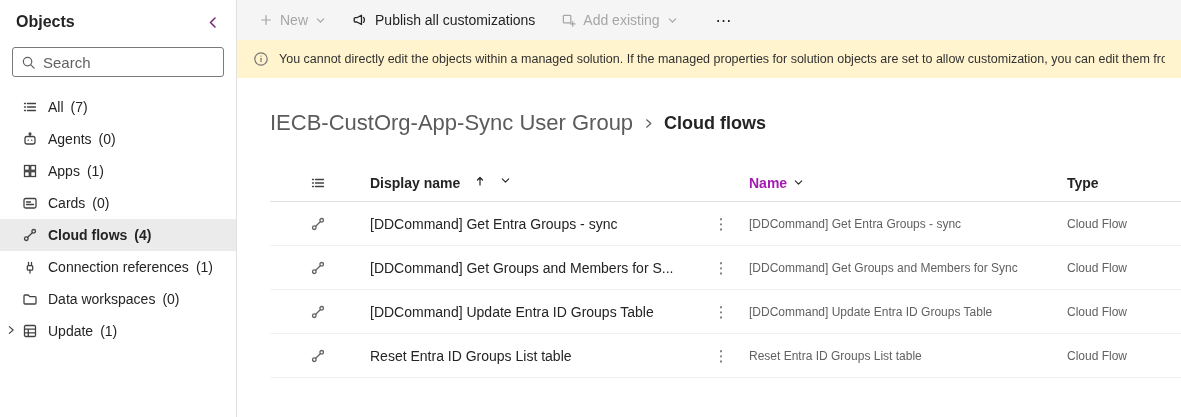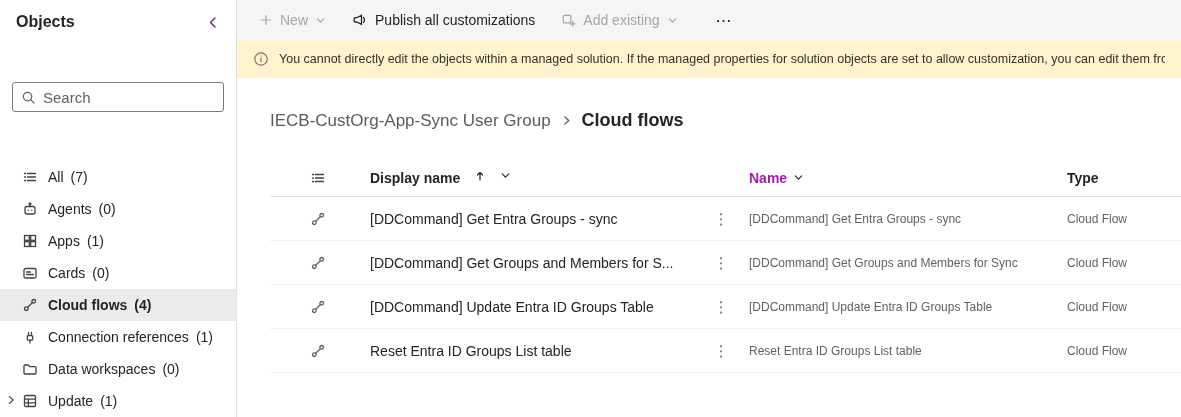--- a/index.html
+++ b/index.html
@@ -1,21 +1,21 @@
 <!DOCTYPE html>
 <html><head>
 <meta charset="utf-8">
 <style>
   * { margin:0; padding:0; box-sizing:border-box; }
   html,body { width:1181px; height:417px; overflow:hidden; }
   body { font-family:"Liberation Sans",sans-serif; color:#242424; background:#fff; font-size:14px; }
   .app { display:flex; width:1181px; height:417px; }
 
   
-  .sidebar { width:237px; flex:none; background:#fff; border-right:1px solid #e0e0e0; display:flex; flex-direction:column;justify-content:space-between; }
+  .sidebar { width:237px; flex:none; background:#fff; border-right:1px solid #e0e0e0; display:flex; flex-direction:column; }
   .sidebar-header { display:flex; align-items:center; justify-content:space-between; padding:13px 14px 8px 16px; }
   .sidebar-title { font-size:16px; font-weight:700; }
   .collapse-btn { background:none; border:none; cursor:pointer; display:flex; padding:2px; }
   .search-box { margin:8px 12px 14px 12px; height:30px; border:1px solid #7a7a7a; border-radius:3px; display:flex; align-items:center; gap:7px; padding:0 8px; background:#fff; }
   .search-box input { border:none; outline:none; width:100%; font-family:inherit; font-size:15px; color:#242424; background:transparent; }
   .search-box input::placeholder { color:#616161; }
   .tree { display:flex; flex-direction:column; }
   .tree-item { position:relative; display:flex; align-items:center; gap:10px; height:32px; padding-left:22px; font-size:14px; cursor:pointer; background:transparent; border:none; text-align:left; font-family:inherit; color:#242424; width:100%; }
   .tree-item.selected { background:#ebebeb; font-weight:700; }
   .tree-item .t-icon { display:flex; flex:none; }
@@ -28,21 +28,21 @@
   .toolbar { height:40px; flex:none; background:#f5f5f5; display:flex; align-items:center; padding:0 12px; gap:6px; }
   .tb-btn { display:flex; align-items:center; gap:7px; height:32px; padding:0 10px; background:transparent; border:none; border-radius:4px; font-family:inherit; font-size:14px; color:#242424; cursor:pointer;text-align:right; }
   .tb-btn.disabled { color:#a6a6a6; cursor:default; }
   .tb-btn.more { font-size:16px; letter-spacing:1px; margin-left:14px; padding:0 8px; }
 
   .banner { height:38px; flex:none; background:#fff4ce; display:flex; align-items:center; gap:10px; padding:0 16px; font-size:12.5px; color:#323130; white-space:nowrap; overflow:hidden; }
   .banner-text { overflow:hidden; }
 
   .content { flex:1; padding:32px 0 0 33px; overflow:hidden; background:#fff; }
   .breadcrumb { display:flex; align-items:center; gap:9px; font-size:18px; margin-bottom:28px; }
-  .crumb-parent { color:#5b5b5b; cursor:pointer; background:none; border:none; font-family:inherit; font-size:17px; }
+  .crumb-parent { color:#5b5b5b; cursor:pointer; background:none; border:none; font-family:inherit; font-size:22px; }
   .crumb-current { font-weight:700; color:#242424; }
 
   .grid { width:911px; }
   .grid-header, .grid-row { display:grid; grid-template-columns:96px 1fr 44px 318px 120px; align-items:center; }
   .grid-header { height:38px; font-weight:700; font-size:14px; border-bottom:1px solid #e0e0e0; }
   .grid-row { height:44px; border-bottom:1px solid #f0f0f0; cursor:pointer; }
   .col-icon { display:flex; justify-content:center; }
   .col-display { padding-left:4px; display:flex; align-items:flex-start; gap:14px; overflow:hidden; white-space:nowrap; text-overflow:ellipsis; }
   .col-display.cell { font-size:14px; color:#242424; display:block; line-height:44px; }
   .col-kebab { display:flex; justify-content:center; }

